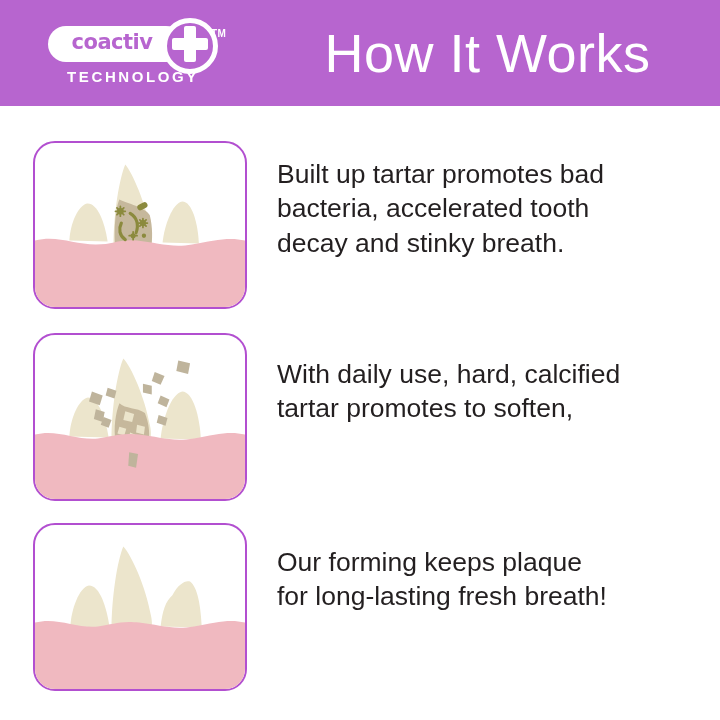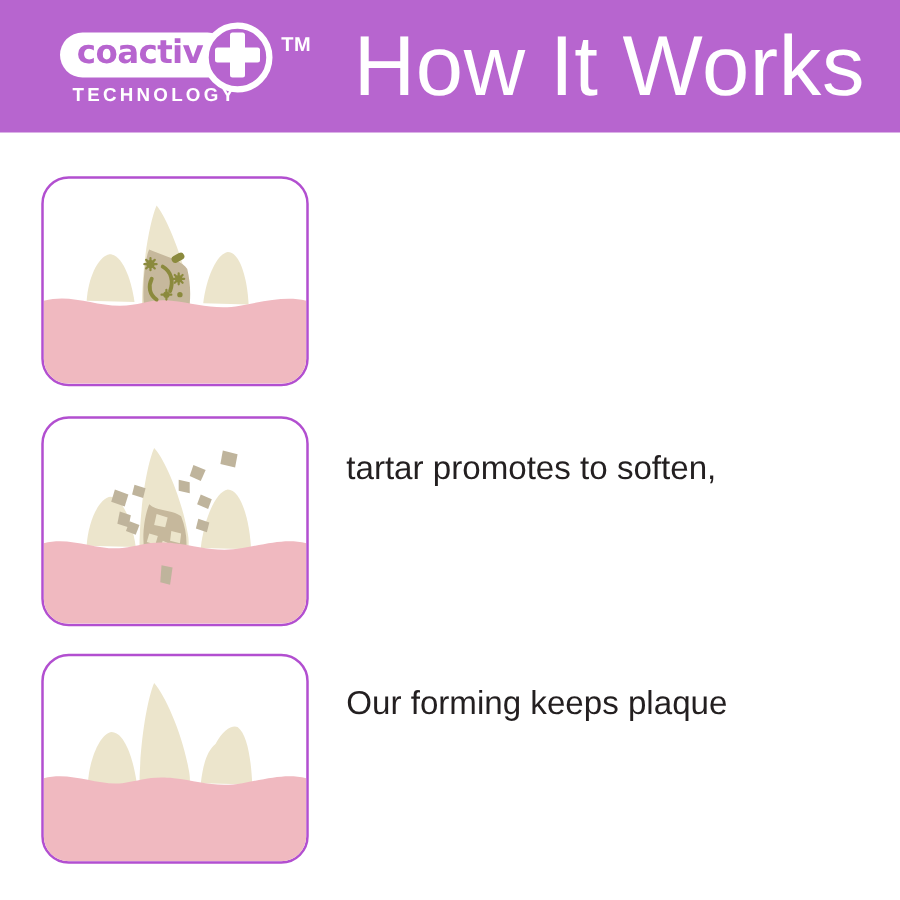--- a/index.html
+++ b/index.html
@@ -20,54 +20,54 @@
     position:absolute;left:44px;top:24px;width:196px;height:62px;
   }
   .logo-pill{
     position:absolute;left:4px;top:2px;width:136px;height:36px;
     background:#ffffff;border-radius:18px;
   }
   .logo-word{
     position:absolute;left:0;top:0;width:136px;height:36px;
     display:flex;align-items:center;justify-content:center;
     color:#b765cf;
-    font-size:26px;font-weight:bold;letter-spacing:-0.5px;
+    font-size:21px;font-weight:bold;letter-spacing:-0.5px;
     font-family:"DejaVu Sans", sans-serif;
     line-height:1;
   }
   .logo-circle{
     position:absolute;left:118px;top:-6px;width:56px;height:56px;
     border-radius:50%;
     background:#b765cf;
     border:5px solid #ffffff;
     box-sizing:border-box;
   }
   .logo-plus-h{
     position:absolute;left:128px;top:14px;width:36px;height:12px;
     background:#ffffff;border-radius:2px;
   }
   .logo-plus-v{
     position:absolute;left:140px;top:2px;width:12px;height:36px;
     background:#ffffff;border-radius:2px;
   }
   .logo-tm{
-    position:absolute;left:181px;top:4px;
-    color:#ffffff;font-size:16px;font-weight:bold;
+    position:absolute;left:167px;top:4px;
+    color:#ffffff;font-size:10px;font-weight:bold;
     letter-spacing:0.5px;
   }
   .logo-tech{
     position:absolute;left:14px;top:44px;width:150px;
     color:#ffffff;font-size:15px;font-weight:bold;
-    letter-spacing:2.6px;
+    letter-spacing:2.6px;text-align:center;
   }
   .header-title{
     position:absolute;left:255px;top:0;width:465px;height:106px;
     display:flex;align-items:center;justify-content:center;
     color:#ffffff;
-    font-size:68px;
+    font-size:54px;
     font-weight:300;
     letter-spacing:0.5px;
     font-family:"Liberation Sans", sans-serif;
   }
 
   
   .row{
     position:absolute;left:0;width:720px;height:168px;
     display:block;
   }
@@ -140,20 +140,25 @@
         <circle cx="110" cy="82" r="3"></circle>
         <circle cx="100" cy="95" r="2.6"></circle>
         <circle cx="111" cy="95" r="2.2"></circle>
       </g>
       <g stroke="#8b8a3d" stroke-width="1.8" stroke-linecap="round">
         <path d="M87,65 L87,75 M82,70 L92,70 M83.5,66.5 L90.5,73.5 M90.5,66.5 L83.5,73.5"></path>
         <path d="M110,77.5 L110,86.5 M105.5,82 L114.5,82 M106.8,78.8 L113.2,85.2 M113.2,78.8 L106.8,85.2"></path>
         <path d="M100,91 L100,99 M96,95 L104,95"></path>
       </g>
     </svg>
+  </div>
+  <div class="caption cap-1">
+    <span class="line">Built up tartar promotes bad</span>
+    <span class="line">bacteria, accelerated tooth</span>
+    <span class="line">decay and stinky breath.</span>
   </div>
 </div>
 
 <div class="row row-2">
   <div class="panel">
     <svg viewBox="0 0 214 168" preserveAspectRatio="none">
 
       <path d="M35,104 C36,86 44,66 54,64 C64,64 72,84 75,105 Z" fill="#ece5cc"></path>
 
       <path d="M128,106 C130,86 139,60 150,58 C161,58 168,84 169,107 Z" fill="#ece5cc"></path>
@@ -178,33 +183,35 @@
         <path d="M126,82 l9,3 l-2,8 l-9,-3 z"></path>
         <path d="M58,58 l11,4 l-3,10 l-11,-4 z"></path>
         <path d="M74,54 l9,3 l-2,8 l-9,-3 z"></path>
         <path d="M62,76 l9,3 l-2,10 l-9,-3 z"></path>
         <path d="M70,84 l8,3 l-3,8 l-8,-3 z"></path>
         <path d="M96,120 l9,2 l-2,14 l-8,-2 z"></path>
       </g>
     </svg>
   </div>
   <div class="caption cap-2">
+    <span class="line">With daily use, hard, calcified</span>
     <span class="line">tartar promotes to soften,</span>
   </div>
 </div>
 
 <div class="row row-3">
   <div class="panel">
     <svg viewBox="0 0 214 168" preserveAspectRatio="none">
 
       <path d="M36,104 C37,86 45,64 55,62 C66,62 73,84 76,105 Z" fill="#ece5cc"></path>
 
       <path d="M128,104 C130,88 133,78 140,72 C146,60 154,56 158,58 C166,64 169,84 170,105 Z" fill="#ece5cc"></path>
 
       <path d="M78,108 C78,74 84,36 90,22 C99,32 113,64 118,92 C120,101 119,106 118,108 Z" fill="#ece5cc"></path>
 
       <path d="M0,100 C22,94 42,106 64,104 C80,102 86,98 106,100 C126,102 140,108 162,104 C184,100 198,96 214,100 L214,168 L0,168 Z" fill="#f0b9c0"></path>
     </svg>
   </div>
   <div class="caption cap-3">
     <span class="line">Our forming keeps plaque</span>
+    <span class="line">for long-lasting fresh breath!</span>
   </div>
 </div>
 
 </body></html>

